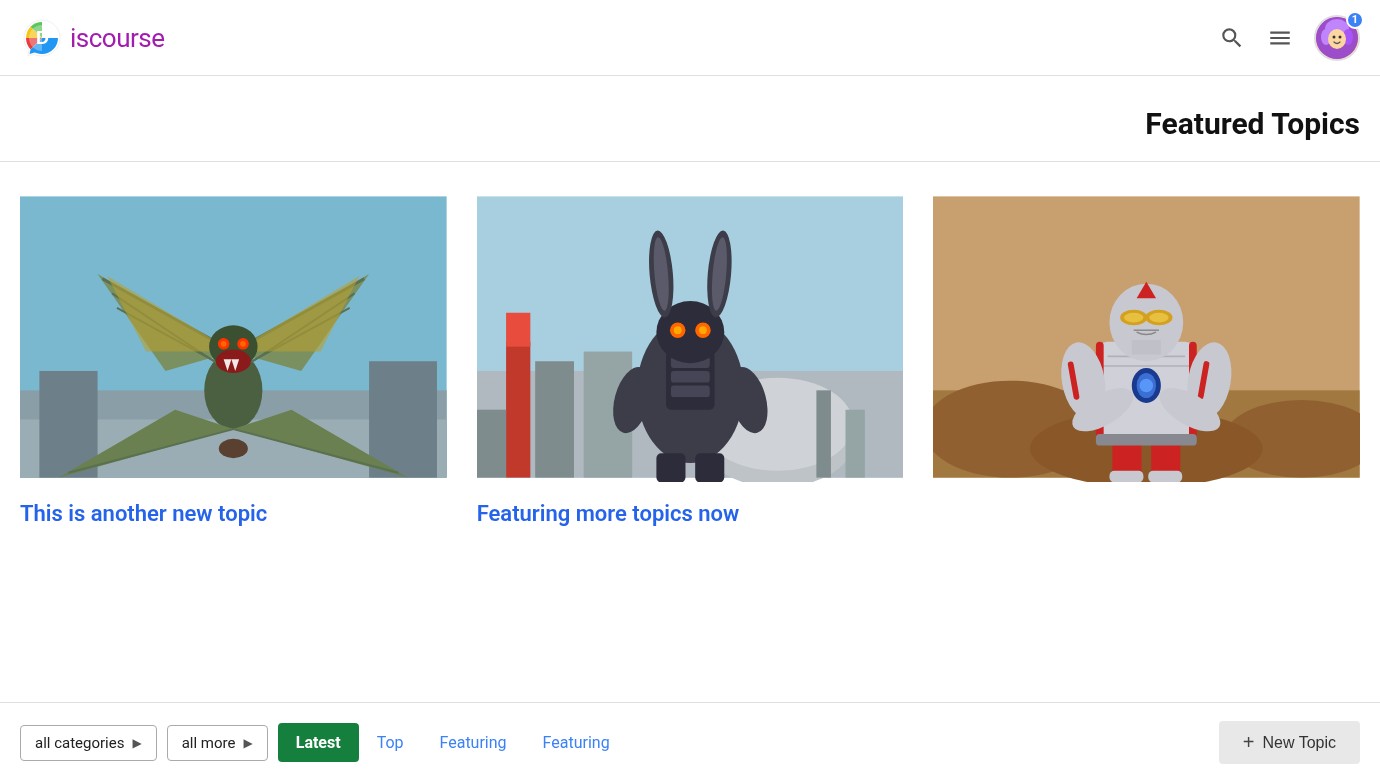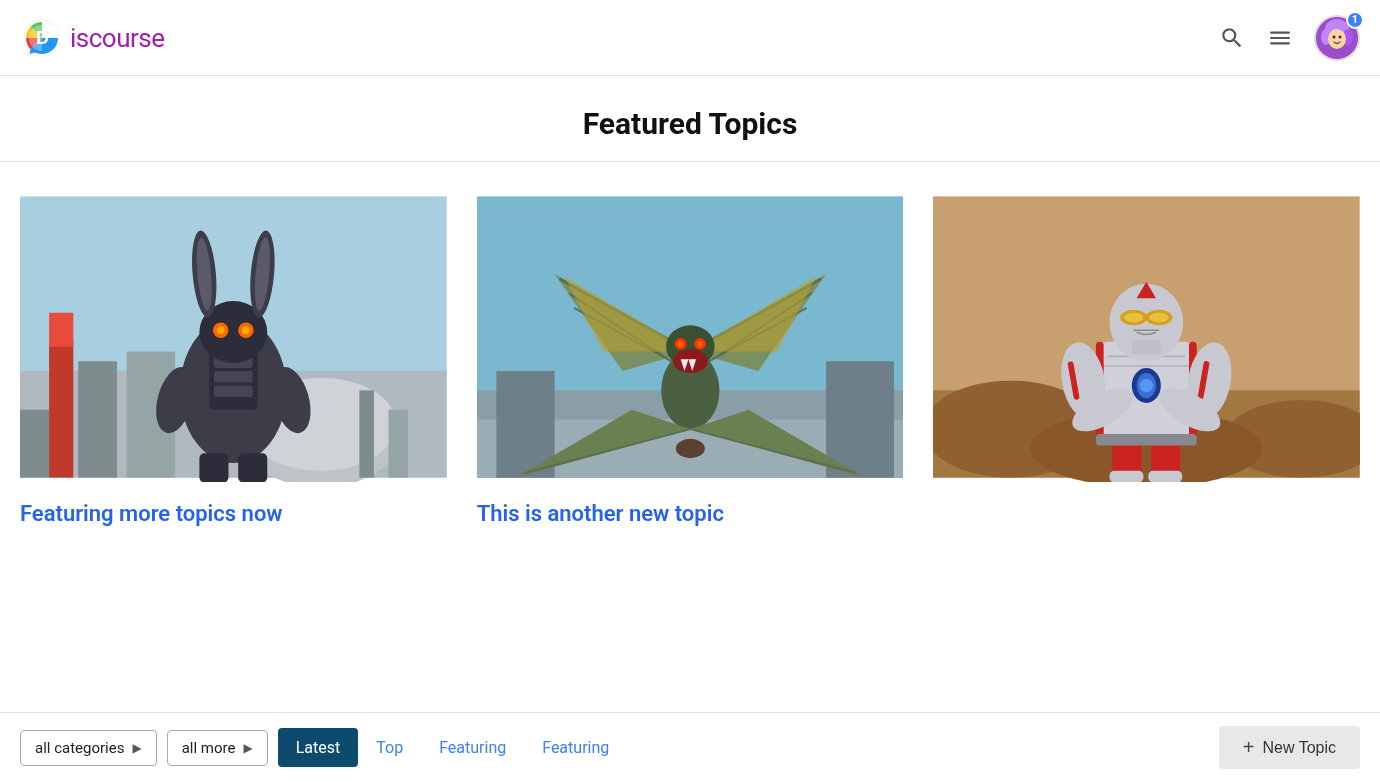--- a/index.html
+++ b/index.html
@@ -80,21 +80,21 @@
       justify-content: center;
       border: 2px solid #fff;
     }
 
     
     .main-content {
       padding: 0;
     }
 
     .featured-title {
-      text-align: center;
+      text-align: right;
       font-size: 30px;
       font-weight: 700;
       padding: 30px 20px 20px;
       color: #111;
     }
 
     .divider {
       height: 1px;
       background: #e0e0e0;
       margin: 0 0 30px;
@@ -128,21 +128,21 @@
       text-decoration: none;
       line-height: 1.3;
     }
 
     
     .bottom-toolbar {
       position: fixed;
       bottom: 0;
       left: 0;
       right: 0;
-      height: 70px;
+      height: 80px;
       background: #fff;
       border-top: 1px solid #e0e0e0;
       display: flex;
       align-items: center;
       padding: 0 20px;
       gap: 0;
     }
 
     .filter-dropdown {
       display: flex;
@@ -172,23 +172,23 @@
 
     .nav-tab {
       padding: 10px 18px;
       font-size: 16px;
       cursor: pointer;
       color: #3b82f6;
       border-radius: 4px;
       text-decoration: none;
     }
     .nav-tab.active {
-      background: #0c4a6e;
+      background: #15803d;
       color: #fff;
-      font-weight: 400;
+      font-weight: 700;
       border-radius: 4px;
     }
 
     .new-topic-button {
       display: flex;
       align-items: center;
       gap: 8px;
       padding: 10px 24px;
       background: #e8e8e8;
       border: none;
@@ -275,20 +275,74 @@
 <main class="main-content">
   <h1 class="featured-title">Featured Topics</h1>
   <div class="divider"></div>
 
   <div class="topics-grid">
 
     <div class="topic-card">
       <div class="topic-image">
         <svg class="monster-svg" viewBox="0 0 440 290" xmlns="http://www.w3.org/2000/svg">
 
+          <rect width="440" height="290" fill="#7ab8d0"></rect>
+          <rect y="200" width="440" height="90" fill="#8a9ea8"></rect>
+
+          <rect y="230" width="440" height="60" fill="#9aacb4"></rect>
+
+          <rect x="20" y="180" width="60" height="110" fill="#6d7f88"></rect>
+          <rect x="360" y="170" width="70" height="120" fill="#6d7f88"></rect>
+
+          <ellipse cx="220" cy="200" rx="30" ry="40" fill="#4a6040"></ellipse>
+
+          <polygon points="220,160 80,80 150,180" fill="#7a9060"></polygon>
+
+          <polygon points="220,160 360,80 290,180" fill="#7a9060"></polygon>
+
+          <polygon points="220,240 40,290 160,220" fill="#6a8050"></polygon>
+
+          <polygon points="220,240 400,290 280,220" fill="#6a8050"></polygon>
+
+          <line x1="220" y1="160" x2="85" y2="85" stroke="#5a7050" stroke-width="3"></line>
+          <line x1="200" y1="170" x2="95" y2="100" stroke="#5a7050" stroke-width="2"></line>
+          <line x1="210" y1="175" x2="100" y2="115" stroke="#5a7050" stroke-width="2"></line>
+          <line x1="220" y1="160" x2="355" y2="85" stroke="#5a7050" stroke-width="3"></line>
+          <line x1="240" y1="170" x2="345" y2="100" stroke="#5a7050" stroke-width="2"></line>
+          <line x1="230" y1="175" x2="340" y2="115" stroke="#5a7050" stroke-width="2"></line>
+
+          <polygon points="220,160 90,82 130,160" fill="#b8a030" opacity="0.6"></polygon>
+          <polygon points="220,160 350,82 310,160" fill="#b8a030" opacity="0.6"></polygon>
+
+          <ellipse cx="220" cy="155" rx="25" ry="22" fill="#3a5030"></ellipse>
+
+          <ellipse cx="220" cy="170" rx="18" ry="12" fill="#8b1a1a"></ellipse>
+          <rect x="208" y="162" width="24" height="8" fill="#8b1a1a"></rect>
+
+          <polygon points="210,168 214,180 218,168" fill="white" opacity="0.9"></polygon>
+          <polygon points="218,168 222,180 226,168" fill="white" opacity="0.9"></polygon>
+
+          <circle cx="210" cy="152" r="6" fill="#ff3300"></circle>
+          <circle cx="230" cy="152" r="6" fill="#ff3300"></circle>
+          <circle cx="210" cy="152" r="3" fill="#ff6600"></circle>
+          <circle cx="230" cy="152" r="3" fill="#ff6600"></circle>
+
+          <ellipse cx="220" cy="260" rx="15" ry="10" fill="#5a4030"></ellipse>
+
+          <line x1="220" y1="240" x2="50" y2="285" stroke="#5a7050" stroke-width="2"></line>
+          <line x1="220" y1="240" x2="390" y2="285" stroke="#5a7050" stroke-width="2"></line>
+        </svg>
+      </div>
+      <a class="topic-link" href="#">This is another new topic</a>
+    </div>
+
+    <div class="topic-card">
+      <div class="topic-image">
+        <svg class="monster-svg" viewBox="0 0 440 290" xmlns="http://www.w3.org/2000/svg">
+
           <rect width="440" height="290" fill="#a8cfe0"></rect>
           <rect y="180" width="440" height="110" fill="#b0b8c0"></rect>
 
           <rect x="30" y="150" width="25" height="140" fill="#c0392b"></rect>
           <rect x="30" y="120" width="25" height="35" fill="#e74c3c"></rect>
           <rect x="60" y="170" width="40" height="120" fill="#7f8c8d"></rect>
           <rect x="110" y="160" width="50" height="130" fill="#95a5a6"></rect>
 
           <ellipse cx="310" cy="250" rx="80" ry="50" fill="#bdc3c7"></ellipse>
           <ellipse cx="310" cy="235" rx="78" ry="48" fill="#cfd3d7"></ellipse>
@@ -318,74 +372,20 @@
 
           <rect x="185" y="265" width="30" height="30" rx="5" fill="#2c2c3a"></rect>
           <rect x="225" y="265" width="30" height="30" rx="5" fill="#2c2c3a"></rect>
 
           <rect x="350" y="200" width="15" height="90" fill="#7f8c8d"></rect>
           <rect x="380" y="220" width="20" height="70" fill="#95a5a6"></rect>
           <rect x="0" y="220" width="30" height="70" fill="#7f8c8d"></rect>
         </svg>
       </div>
       <a class="topic-link" href="#">Featuring more topics now</a>
-    </div>
-
-    <div class="topic-card">
-      <div class="topic-image">
-        <svg class="monster-svg" viewBox="0 0 440 290" xmlns="http://www.w3.org/2000/svg">
-
-          <rect width="440" height="290" fill="#7ab8d0"></rect>
-          <rect y="200" width="440" height="90" fill="#8a9ea8"></rect>
-
-          <rect y="230" width="440" height="60" fill="#9aacb4"></rect>
-
-          <rect x="20" y="180" width="60" height="110" fill="#6d7f88"></rect>
-          <rect x="360" y="170" width="70" height="120" fill="#6d7f88"></rect>
-
-          <ellipse cx="220" cy="200" rx="30" ry="40" fill="#4a6040"></ellipse>
-
-          <polygon points="220,160 80,80 150,180" fill="#7a9060"></polygon>
-
-          <polygon points="220,160 360,80 290,180" fill="#7a9060"></polygon>
-
-          <polygon points="220,240 40,290 160,220" fill="#6a8050"></polygon>
-
-          <polygon points="220,240 400,290 280,220" fill="#6a8050"></polygon>
-
-          <line x1="220" y1="160" x2="85" y2="85" stroke="#5a7050" stroke-width="3"></line>
-          <line x1="200" y1="170" x2="95" y2="100" stroke="#5a7050" stroke-width="2"></line>
-          <line x1="210" y1="175" x2="100" y2="115" stroke="#5a7050" stroke-width="2"></line>
-          <line x1="220" y1="160" x2="355" y2="85" stroke="#5a7050" stroke-width="3"></line>
-          <line x1="240" y1="170" x2="345" y2="100" stroke="#5a7050" stroke-width="2"></line>
-          <line x1="230" y1="175" x2="340" y2="115" stroke="#5a7050" stroke-width="2"></line>
-
-          <polygon points="220,160 90,82 130,160" fill="#b8a030" opacity="0.6"></polygon>
-          <polygon points="220,160 350,82 310,160" fill="#b8a030" opacity="0.6"></polygon>
-
-          <ellipse cx="220" cy="155" rx="25" ry="22" fill="#3a5030"></ellipse>
-
-          <ellipse cx="220" cy="170" rx="18" ry="12" fill="#8b1a1a"></ellipse>
-          <rect x="208" y="162" width="24" height="8" fill="#8b1a1a"></rect>
-
-          <polygon points="210,168 214,180 218,168" fill="white" opacity="0.9"></polygon>
-          <polygon points="218,168 222,180 226,168" fill="white" opacity="0.9"></polygon>
-
-          <circle cx="210" cy="152" r="6" fill="#ff3300"></circle>
-          <circle cx="230" cy="152" r="6" fill="#ff3300"></circle>
-          <circle cx="210" cy="152" r="3" fill="#ff6600"></circle>
-          <circle cx="230" cy="152" r="3" fill="#ff6600"></circle>
-
-          <ellipse cx="220" cy="260" rx="15" ry="10" fill="#5a4030"></ellipse>
-
-          <line x1="220" y1="240" x2="50" y2="285" stroke="#5a7050" stroke-width="2"></line>
-          <line x1="220" y1="240" x2="390" y2="285" stroke="#5a7050" stroke-width="2"></line>
-        </svg>
-      </div>
-      <a class="topic-link" href="#">This is another new topic</a>
     </div>
 
     <div class="topic-card">
       <div class="topic-image">
         <svg class="monster-svg" viewBox="0 0 440 290" xmlns="http://www.w3.org/2000/svg">
 
           <rect width="440" height="290" fill="#c8a070"></rect>
           <rect y="200" width="440" height="90" fill="#a07840"></rect>
 
           <ellipse cx="80" cy="240" rx="90" ry="50" fill="#906030"></ellipse>

